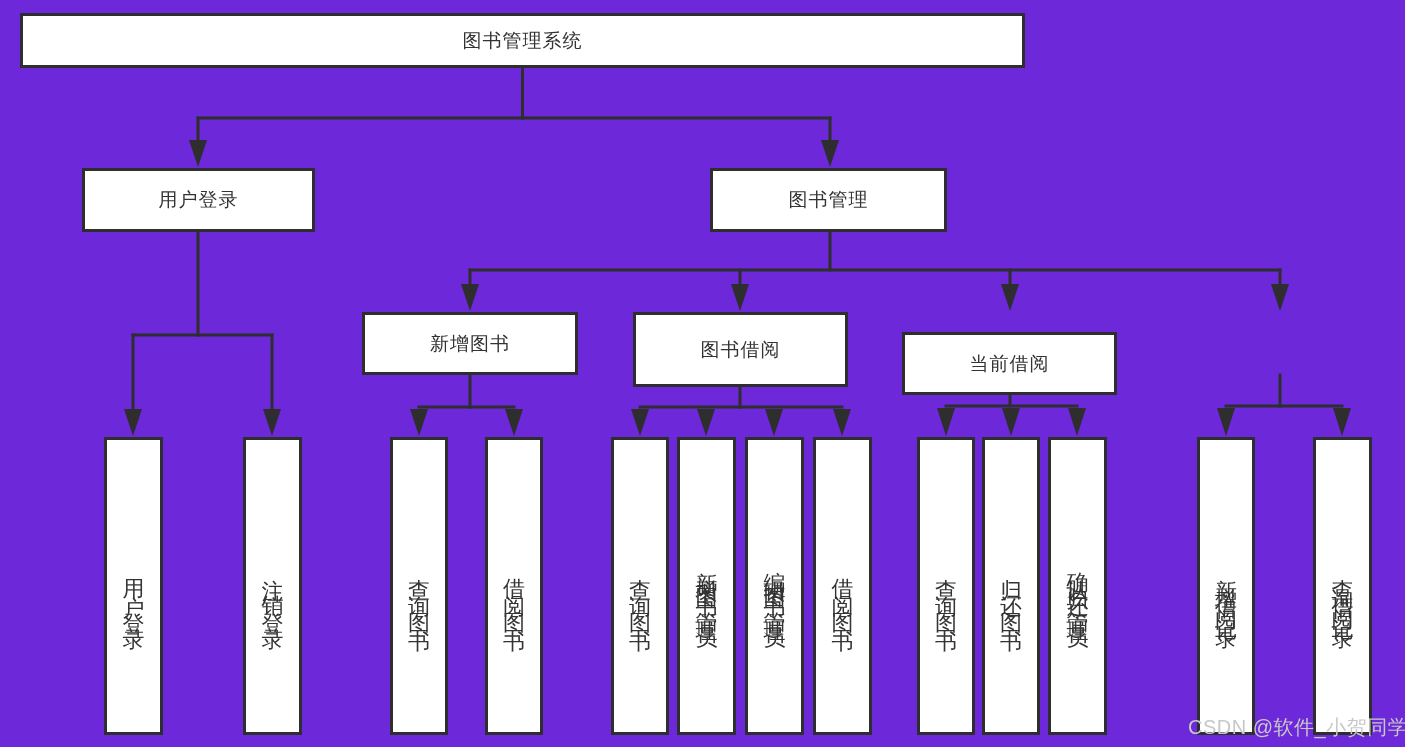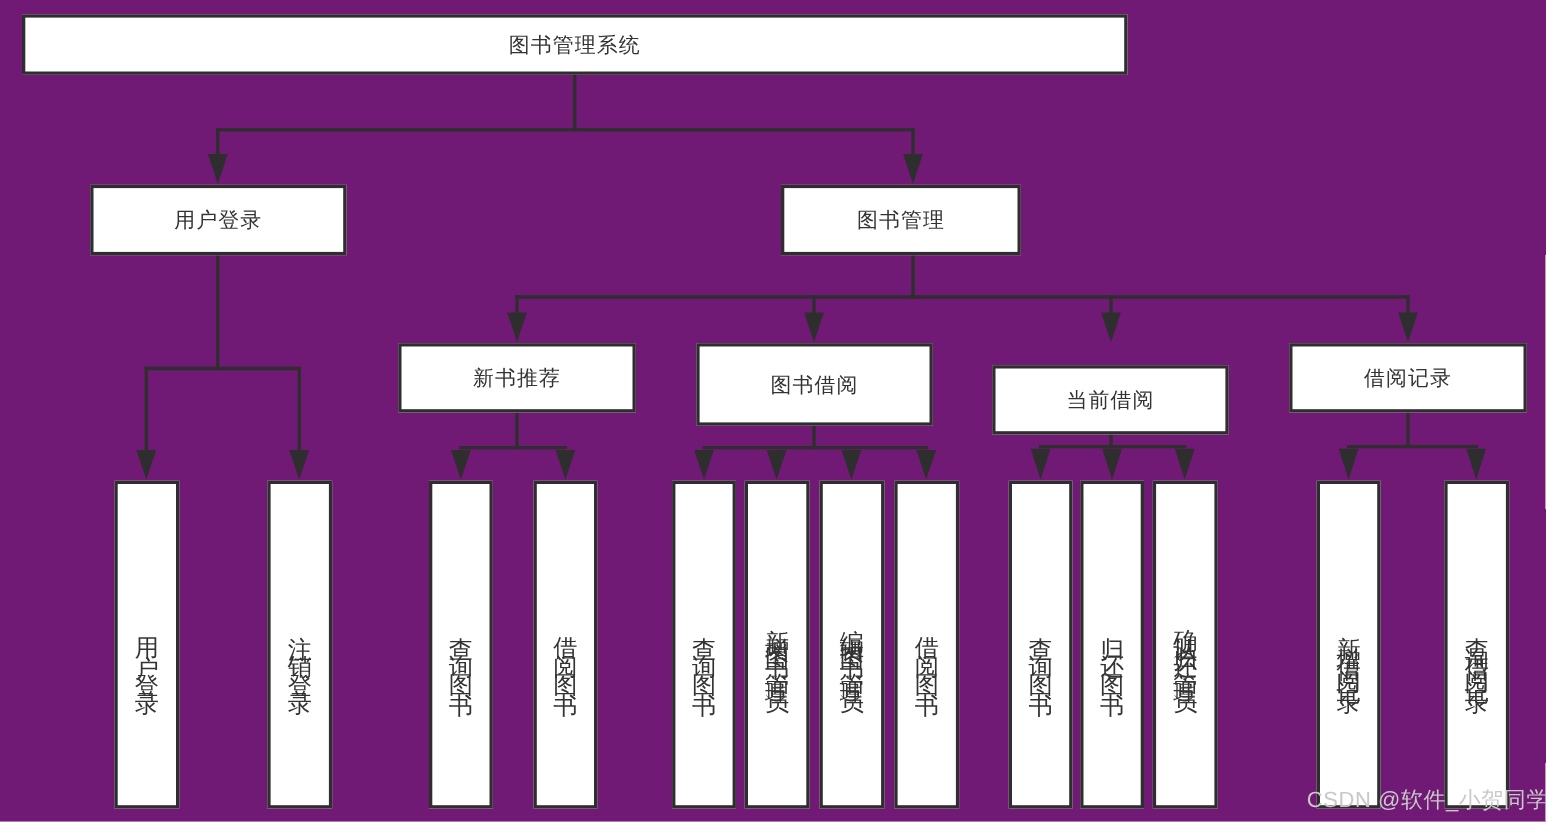--- a/index.html
+++ b/index.html
@@ -1,19 +1,19 @@
 <!DOCTYPE html>
 <html><head>
 <meta charset="utf-8">
 <style>
   html,body{margin:0;padding:0;background:#ffffff;}
   .stage{
     position:relative;
     width:1405px;height:747px;
-    background:#701a75;
+    background:#6d28d9;
     font-family:"Liberation Sans","DejaVu Sans",sans-serif;
     overflow:hidden;
   }
   .wires{position:absolute;left:0;top:0;width:1405px;height:747px;}
   .node{
     position:absolute;
     background:#ffffff;
     border:3px solid #2e2e2e;
     box-sizing:border-box;
     display:flex;align-items:center;justify-content:center;
@@ -104,35 +104,32 @@
     </g>
   </svg>
 
   <div class="node hbox" style="left:20px;top:13px;width:1005px;height:55px;">
     <span>图书管理系统</span>
   </div>
 
   <div class="node hbox" style="left:82px;top:168px;width:233px;height:64px;">
     <span>用户登录</span>
   </div>
-  <div class="node hbox" style="left:710px;top:168px;width:218px;height:64px;font-family:Liberation Mono, monospace;">
+  <div class="node hbox" style="left:710px;top:168px;width:237px;height:64px;font-family:Liberation Mono, monospace;">
     <span>图书管理</span>
   </div>
 
   <div class="node hbox" style="left:362px;top:312px;width:216px;height:63px;">
-    <span>新书推荐</span>
+    <span>新增图书</span>
   </div>
   <div class="node hbox" style="left:633px;top:312px;width:215px;height:75px;">
     <span>图书借阅</span>
   </div>
   <div class="node hbox" style="left:902px;top:312px;width:215px;height:63px;margin-top:20px;">
     <span>当前借阅</span>
-  </div>
-  <div class="node hbox" style="left:1172px;top:312px;width:216px;height:63px;">
-    <span>借阅记录</span>
   </div>
 
   <div class="node vbox" style="left:104px;top:437px;width:59px;height:298px;">
     <span class="v-short">用户登录</span>
   </div>
   <div class="node vbox" style="left:243px;top:437px;width:59px;height:298px;">
     <span class="v-short">注销登录</span>
   </div>
 
   <div class="node vbox" style="left:390px;top:437px;width:58px;height:298px;">

